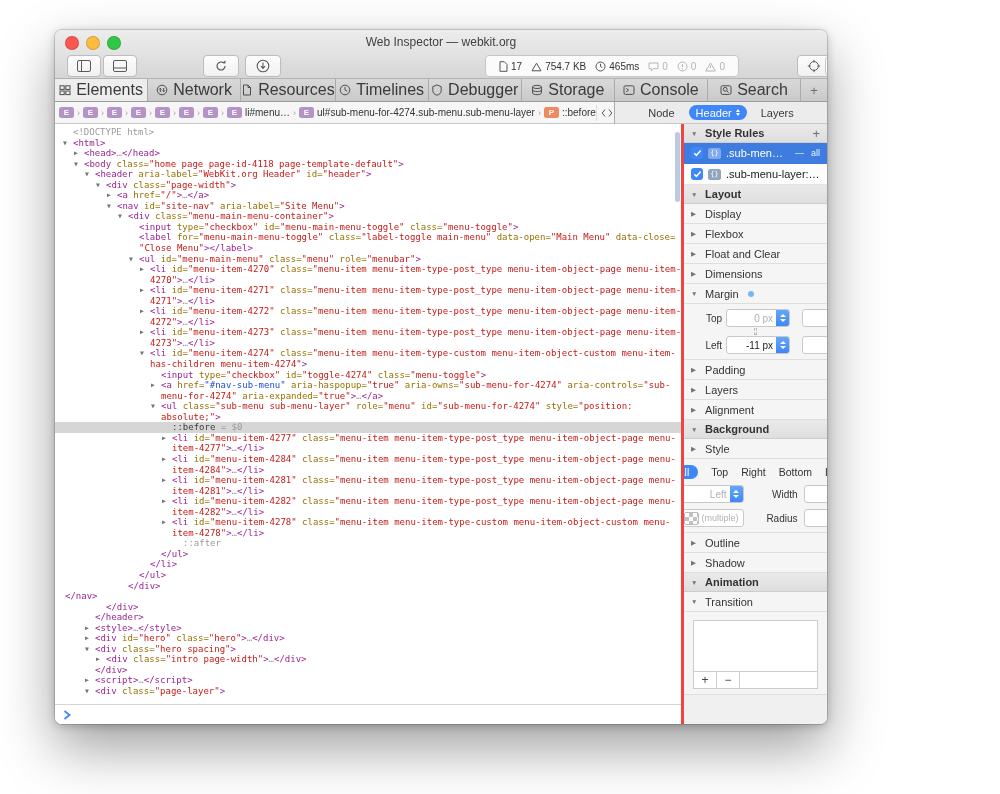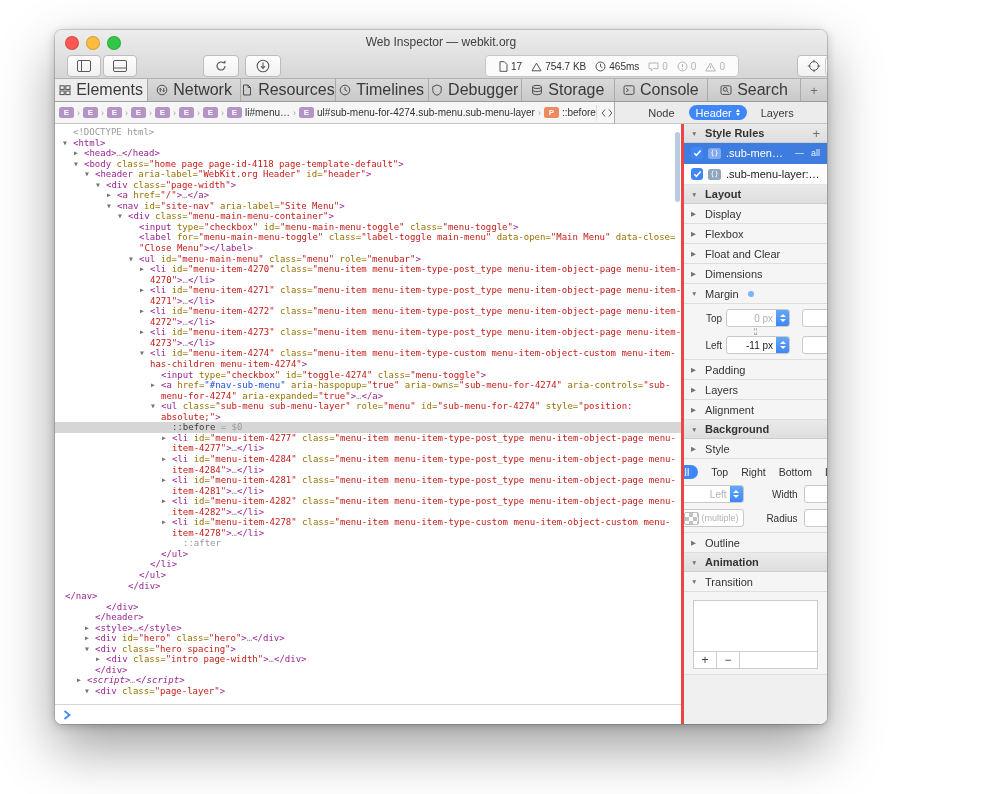--- a/index.html
+++ b/index.html
@@ -454,21 +454,21 @@
           <div class="dom-row" style="padding-left: 74px;"><span class="disc"></span><span class="tok-tag">&lt;/ul&gt;</span></div>
           <div class="dom-row" style="padding-left: 63px;"><span class="disc"></span><span class="tok-tag">&lt;/div&gt;</span></div>
           <div class="dom-row" style=""><span class="disc"></span><span class="tok-tag">&lt;/nav&gt;</span></div>
           <div class="dom-row" style="padding-left: 41px;"><span class="disc"></span><span class="tok-tag">&lt;/div&gt;</span></div>
           <div class="dom-row" style="padding-left: 30px;"><span class="disc"></span><span class="tok-tag">&lt;/header&gt;</span></div>
           <div class="dom-row" style="padding-left: 30px;"><span class="disc">▶</span><span class="tok-tag">&lt;style&gt;</span><span class="tok-gray">…</span><span class="tok-tag">&lt;/style&gt;</span></div>
           <div class="dom-row" style="padding-left: 30px;"><span class="disc">▶</span><span class="tok-tag">&lt;div</span><span class="tok-attr"> id=</span><span class="tok-str">"hero"</span><span class="tok-attr"> class=</span><span class="tok-str">"hero"</span><span class="tok-tag">&gt;</span><span class="tok-gray">…</span><span class="tok-tag">&lt;/div&gt;</span></div>
           <div class="dom-row" style="padding-left: 30px;"><span class="disc">▼</span><span class="tok-tag">&lt;div</span><span class="tok-attr"> class=</span><span class="tok-str">"hero spacing"</span><span class="tok-tag">&gt;</span></div>
           <div class="dom-row" style="padding-left: 41px;"><span class="disc">▶</span><span class="tok-tag">&lt;div</span><span class="tok-attr"> class=</span><span class="tok-str">"intro page-width"</span><span class="tok-tag">&gt;</span><span class="tok-gray">…</span><span class="tok-tag">&lt;/div&gt;</span></div>
           <div class="dom-row" style="padding-left: 30px;"><span class="disc"></span><span class="tok-tag">&lt;/div&gt;</span></div>
-          <div class="dom-row" style="padding-left: 22px; font-style: italic;"><span class="disc">▶</span><span class="tok-tag">&lt;script&gt;</span><span class="tok-gray">…</span><span class="tok-tag">&lt;/script&gt;</span></div>
+          <div class="dom-row" style="padding-left: 30px;"><span class="disc">▶</span><span class="tok-tag">&lt;script&gt;</span><span class="tok-gray">…</span><span class="tok-tag">&lt;/script&gt;</span></div>
           <div class="dom-row" style="padding-left: 30px;"><span class="disc">▼</span><span class="tok-tag">&lt;div</span><span class="tok-attr"> class=</span><span class="tok-str">"page-layer"</span><span class="tok-tag">&gt;</span></div>
         </div>
       <div class="scrollthumb"></div>
       <div class="consolerow">
         <span>
             <svg width="8" height="10" viewBox="0 0 8 10">
               <path d="M1.5 1 L6.5 5 L1.5 9" fill="none" stroke="#3f87f8" stroke-width="1.8"></path>
             </svg>
           </span>
       </div>
@@ -622,20 +622,24 @@
                 <span class="tu"></span>
                 <span class="td"></span>
               </span>
             </span>
           </div>
         </div>
         <div class="sb-row">
           <span class="disc">▶</span>
           <span>Outline</span>
         </div>
+        <div class="sb-row">
+          <span class="disc">▶</span>
+          <span>Shadow</span>
+        </div>
         <div class="sb-header">
           <span class="disc">▼</span>
           <span>Animation</span>
         </div>
         <div class="sb-row">
           <span class="disc">▼</span>
           <span>Transition</span>
         </div>
         <div class="editor">
           <div class="tlist"></div>

